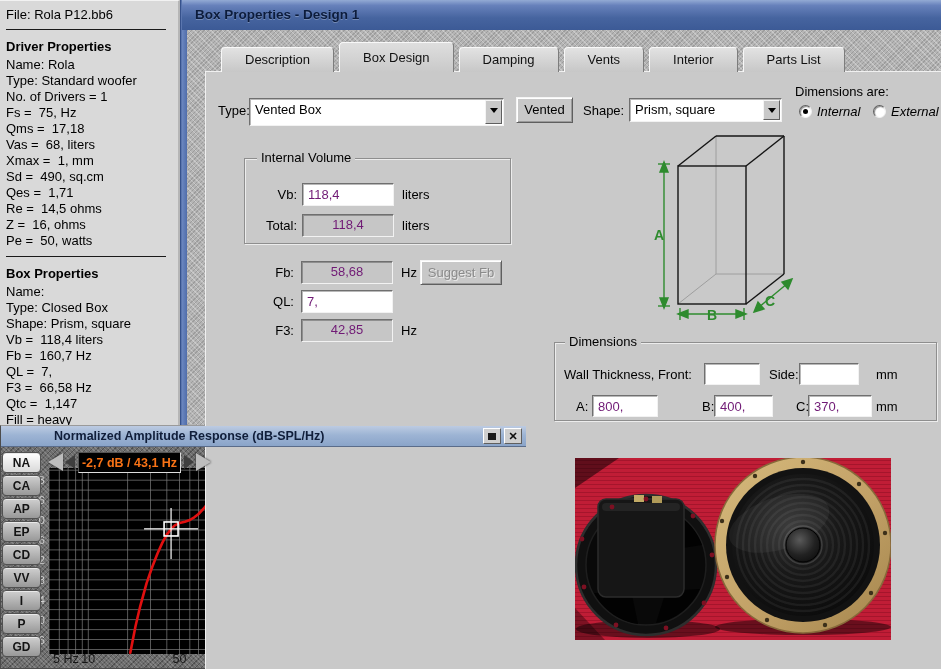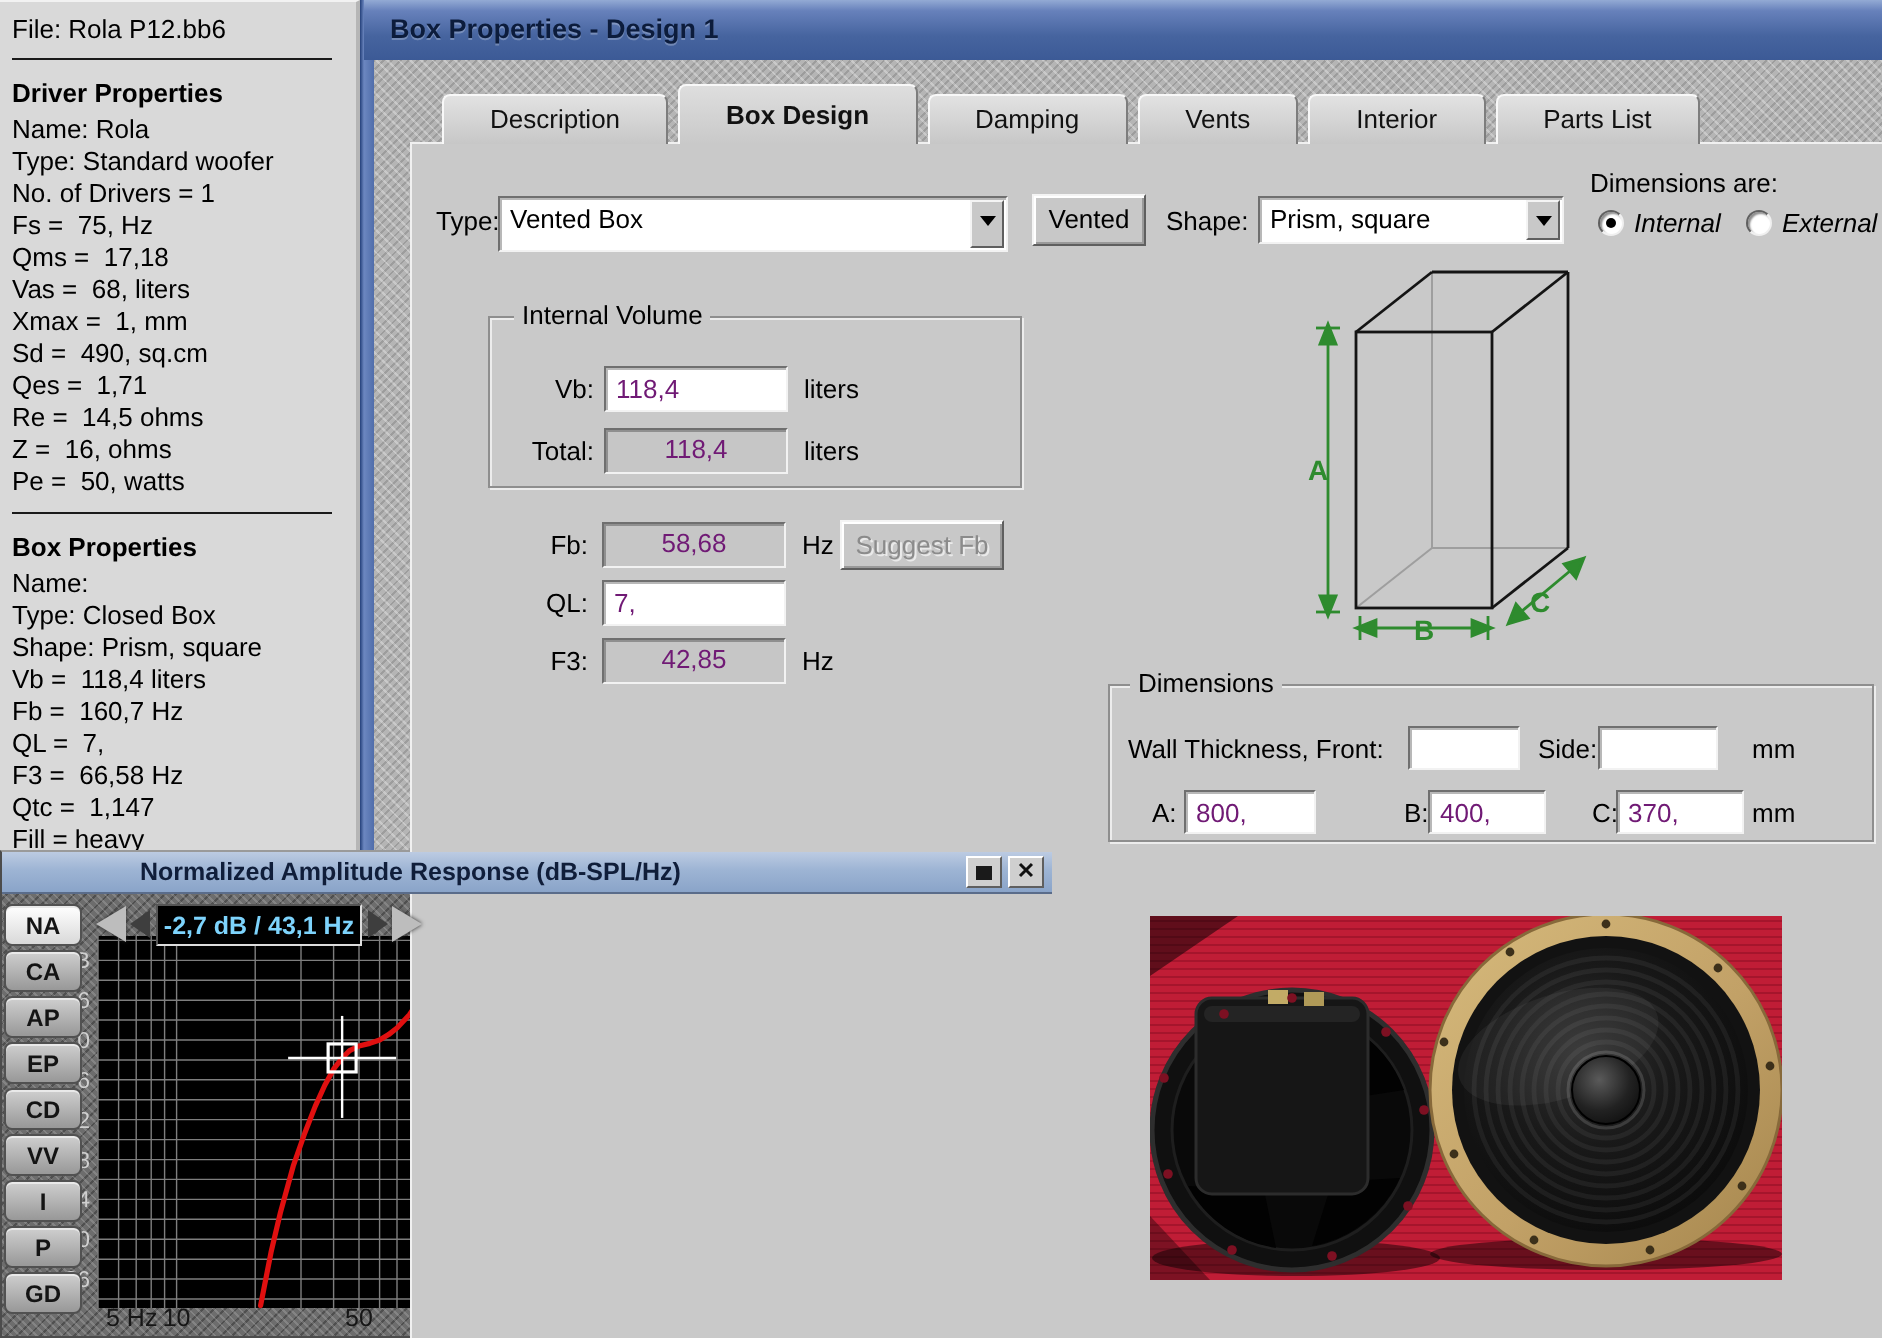--- a/index.html
+++ b/index.html
@@ -46,21 +46,21 @@
     position:absolute; left:7px; top:30px; right:0; bottom:0;
   }
   #tab-strip { position:absolute; left:34px; top:10px; height:32px; display:flex; align-items:flex-end; z-index:3; }
   .tab {
     height:25px; line-height:24px; padding:0 23px; margin-right:5px;
     background:linear-gradient(180deg,#e2e2e2,#c7c7c7);
     border:1px solid #7d7d7d; border-bottom:none;
     border-top-color:#f8f8f8; border-left-color:#f8f8f8;
     border-radius:4px 4px 0 0; font-size:13px; color:#111; cursor:default;
   }
-  .tab.active { height:30px; line-height:29px; font-weight:bold; background:linear-gradient(180deg,#dedede,#c9c9c9); }
+  .tab.active { height:30px; line-height:29px; font-weight:normal; background:linear-gradient(180deg,#dedede,#c9c9c9); }
   #content-pane {
     position:absolute; left:18px; top:41px; right:-3px; bottom:-3px;
     background:#c9c9c9; border:1px solid #6f6f6f;
     border-top-color:#f0f0f0; border-left-color:#f0f0f0; z-index:2;
   }
   .lbl { position:absolute; font-size:13px; color:#000; white-space:nowrap; }
   
   .field, input.field {
     position:absolute; background:#fff; font-size:13px; color:#701a75;
     border:1px solid #6f6f6f; border-bottom-color:#f2f2f2; border-right-color:#f2f2f2;
@@ -94,21 +94,21 @@
     box-shadow:inset 1px 1px 1px rgba(0,0,0,.45); }
   .radio.checked::after { content:''; position:absolute; left:3px; top:3px; width:5px; height:5px;
     border-radius:50%; background:#000; }
   .radio-label { font-size:13px; margin-left:5px; }
   
   #chart-window { position:absolute; left:0; top:425px; width:527px; height:244px;
     border:1px solid #4c4c4c; border-top-color:#9a9a9a; }
   #chart-titlebar { position:absolute; left:0; top:0; right:0; height:21px; z-index:5;
     background:linear-gradient(180deg,#bccbe2 0%,#9db4d4 45%,#8aa4c9 100%);
     display:flex; align-items:center; border-bottom:1px solid #5a6c8a; }
-  #chart-title { font-size:12.5px; font-weight:bold; color:#101e3a; margin-left:21px;padding-left:48px; }
+  #chart-title { font-size:12.5px; font-weight:bold; color:#101e3a; margin-left:5px;padding-left:48px; }
   .tb-btns { position:absolute; right:4px; top:2px; display:flex; }
   .tb-btn { width:18px; height:16px; margin-left:3px; background:#cfcfcf; position:relative;
     border:1px solid #5f5f5f; border-top-color:#fff; border-left-color:#fff; }
   .glyph-min { position:absolute; left:4px; bottom:3px; width:8px; height:7px; background:#1a1a1a; }
   .glyph-close { position:absolute; left:0; top:0; width:16px; height:14px; text-align:center;
     font-size:11px; font-weight:bold; color:#111; line-height:14px; }
   #chart-body { position:absolute; inset:0; }
   #chart-svg { position:absolute; left:0; top:0; z-index:1; }
   svg text { font-family:"Liberation Sans", sans-serif; }
   #chart-side-tabs { position:absolute; left:1px; top:26px; width:40px; z-index:4; }
@@ -116,21 +116,21 @@
     font-size:12px; font-weight:bold; color:#141414; border-radius:4px;
     background:linear-gradient(180deg,#cfcfcf,#989898); border:1px solid #515151;
     box-shadow:inset 0 1px 0 #e9e9e9; cursor:default; }
   .side-tab.active { background:linear-gradient(180deg,#ffffff,#d9d9d9); }
   #chart-toolbar { position:absolute; left:46px; top:25px; height:22px; z-index:4; display:flex; align-items:center; }
   .arr { width:0; height:0; margin:0 1px; }
   .arr.big.left  { border-top:9px solid transparent; border-bottom:9px solid transparent; border-right:15px solid #bdbdbd; filter:drop-shadow(0 0 1px #2c2c2c); }
   .arr.big.right { border-top:9px solid transparent; border-bottom:9px solid transparent; border-left:15px solid #bdbdbd; filter:drop-shadow(0 0 1px #2c2c2c); }
   .arr.small.left  { border-top:7px solid transparent; border-bottom:7px solid transparent; border-right:10px solid #3e3e3e; }
   .arr.small.right { border-top:7px solid transparent; border-bottom:7px solid transparent; border-left:10px solid #3e3e3e; }
-  #chart-readout { width:103px; height:21px; background:#000; color:#7dd3fc; font-size:12.5px;
+  #chart-readout { width:103px; height:21px; background:#000; color:#f97316; font-size:12.5px;
     font-weight:bold; text-align:center; line-height:20px; margin:0 2px;
     border:1px solid #555; border-bottom-color:#ddd; border-right-color:#ddd; white-space:nowrap; }
   
   #photo { position:absolute; left:369px; top:386px; width:316px; height:182px; overflow:hidden; }
 </style>
 </head>
 <body>
 
 <div id="sidebar">
   <div class="file-line">File: Rola P12.bb6</div>

